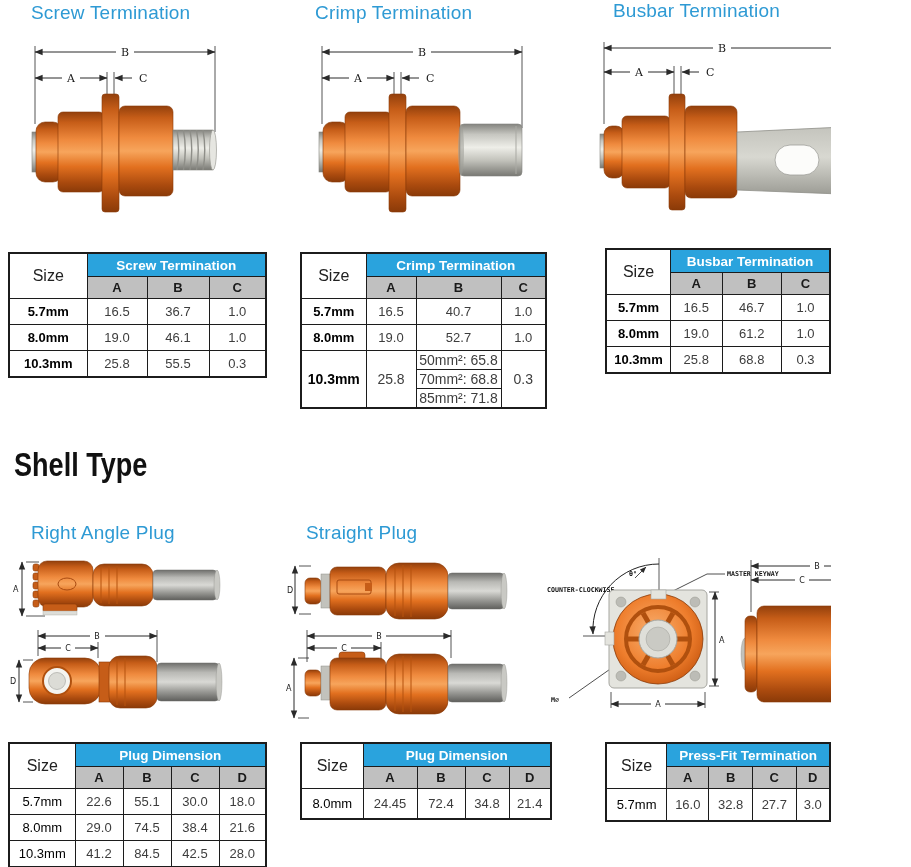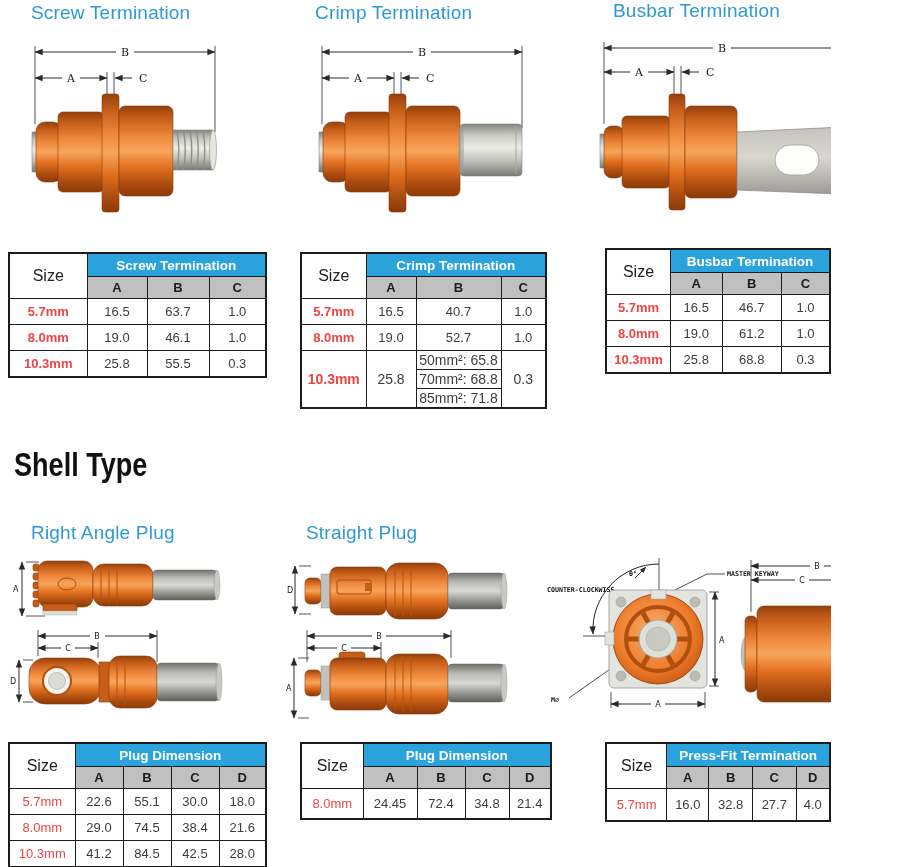--- a/index.html
+++ b/index.html
@@ -9,21 +9,21 @@
   .shell-heading { position:absolute; left:14px; top:446px; color:#111;
           font-size:33px; font-weight:900; transform:scaleX(0.82); transform-origin:left;
           font-family:"Liberation Sans", sans-serif; letter-spacing:0px; }
   .diagram { position:absolute; }
   table.t { border-collapse:collapse; table-layout:fixed; position:absolute;
           font-size:13px; text-align:center; background:#fff; }
   table.t td, table.t th { border:1.6px solid #1c1c1c; padding:1px 1px; color:#3d3d3d; }
   table.t { border:2px solid #1c1c1c; }
   .t .blue { background:#2aa3dd; color:#fff; font-weight:bold; font-size:13.5px; height:20px; }
   .t .gray { background:#c0c0c0; color:#1a1a1a; font-weight:bold; height:19px; }
-  .t .size, .t .size-h { font-weight:bold; color:#ef4444; }
+  .t .size, .t .size-h { font-weight:bold; color:#000000; }
   .t .size-h { font-size:16px; font-weight:normal; color:#222; }
   .t tr.d td { height:23px; }
   .t tr.sub td { height:16px; font-size:14px; }
   
   .dl  { stroke:#2a2a2a; stroke-width:1; }
   .xl  { stroke:#2a2a2a; stroke-width:0.8; }
   text.dimt { font-family:"DejaVu Serif", serif; font-size:11px; fill:#1a1a1a; }
   text.dimb { font-family:"DejaVu Sans", sans-serif; font-size:8px; fill:#1a1a1a; }
   text.ann  { font-family:"DejaVu Sans Mono", monospace; font-size:6.6px; font-weight:bold; fill:#111; }
   .op { stroke:#8a3a08; stroke-width:0.6; }
@@ -171,21 +171,21 @@
       <th class="blue" colspan="3">Screw Termination</th>
     </tr>
     <tr>
       <th class="gray">A</th>
       <th class="gray">B</th>
       <th class="gray">C</th>
     </tr>
     <tr class="d">
       <td class="size">5.7mm</td>
       <td>16.5</td>
-      <td>63.7</td>
+      <td>36.7</td>
       <td>1.0</td>
     </tr>
     <tr class="d">
       <td class="size">8.0mm</td>
       <td>19.0</td>
       <td>46.1</td>
       <td>1.0</td>
     </tr>
     <tr class="d">
       <td class="size">10.3mm</td>
@@ -531,18 +531,18 @@
       <th class="gray">A</th>
       <th class="gray">B</th>
       <th class="gray">C</th>
       <th class="gray">D</th>
     </tr>
     <tr class="d" style="height:32px">
       <td class="size" style="font-weight:normal">5.7mm</td>
       <td>16.0</td>
       <td>32.8</td>
       <td>27.7</td>
-      <td>4.0</td>
+      <td>3.0</td>
     </tr>
   </tbody>
     </table>
 
 </div>
 
 </body></html>

